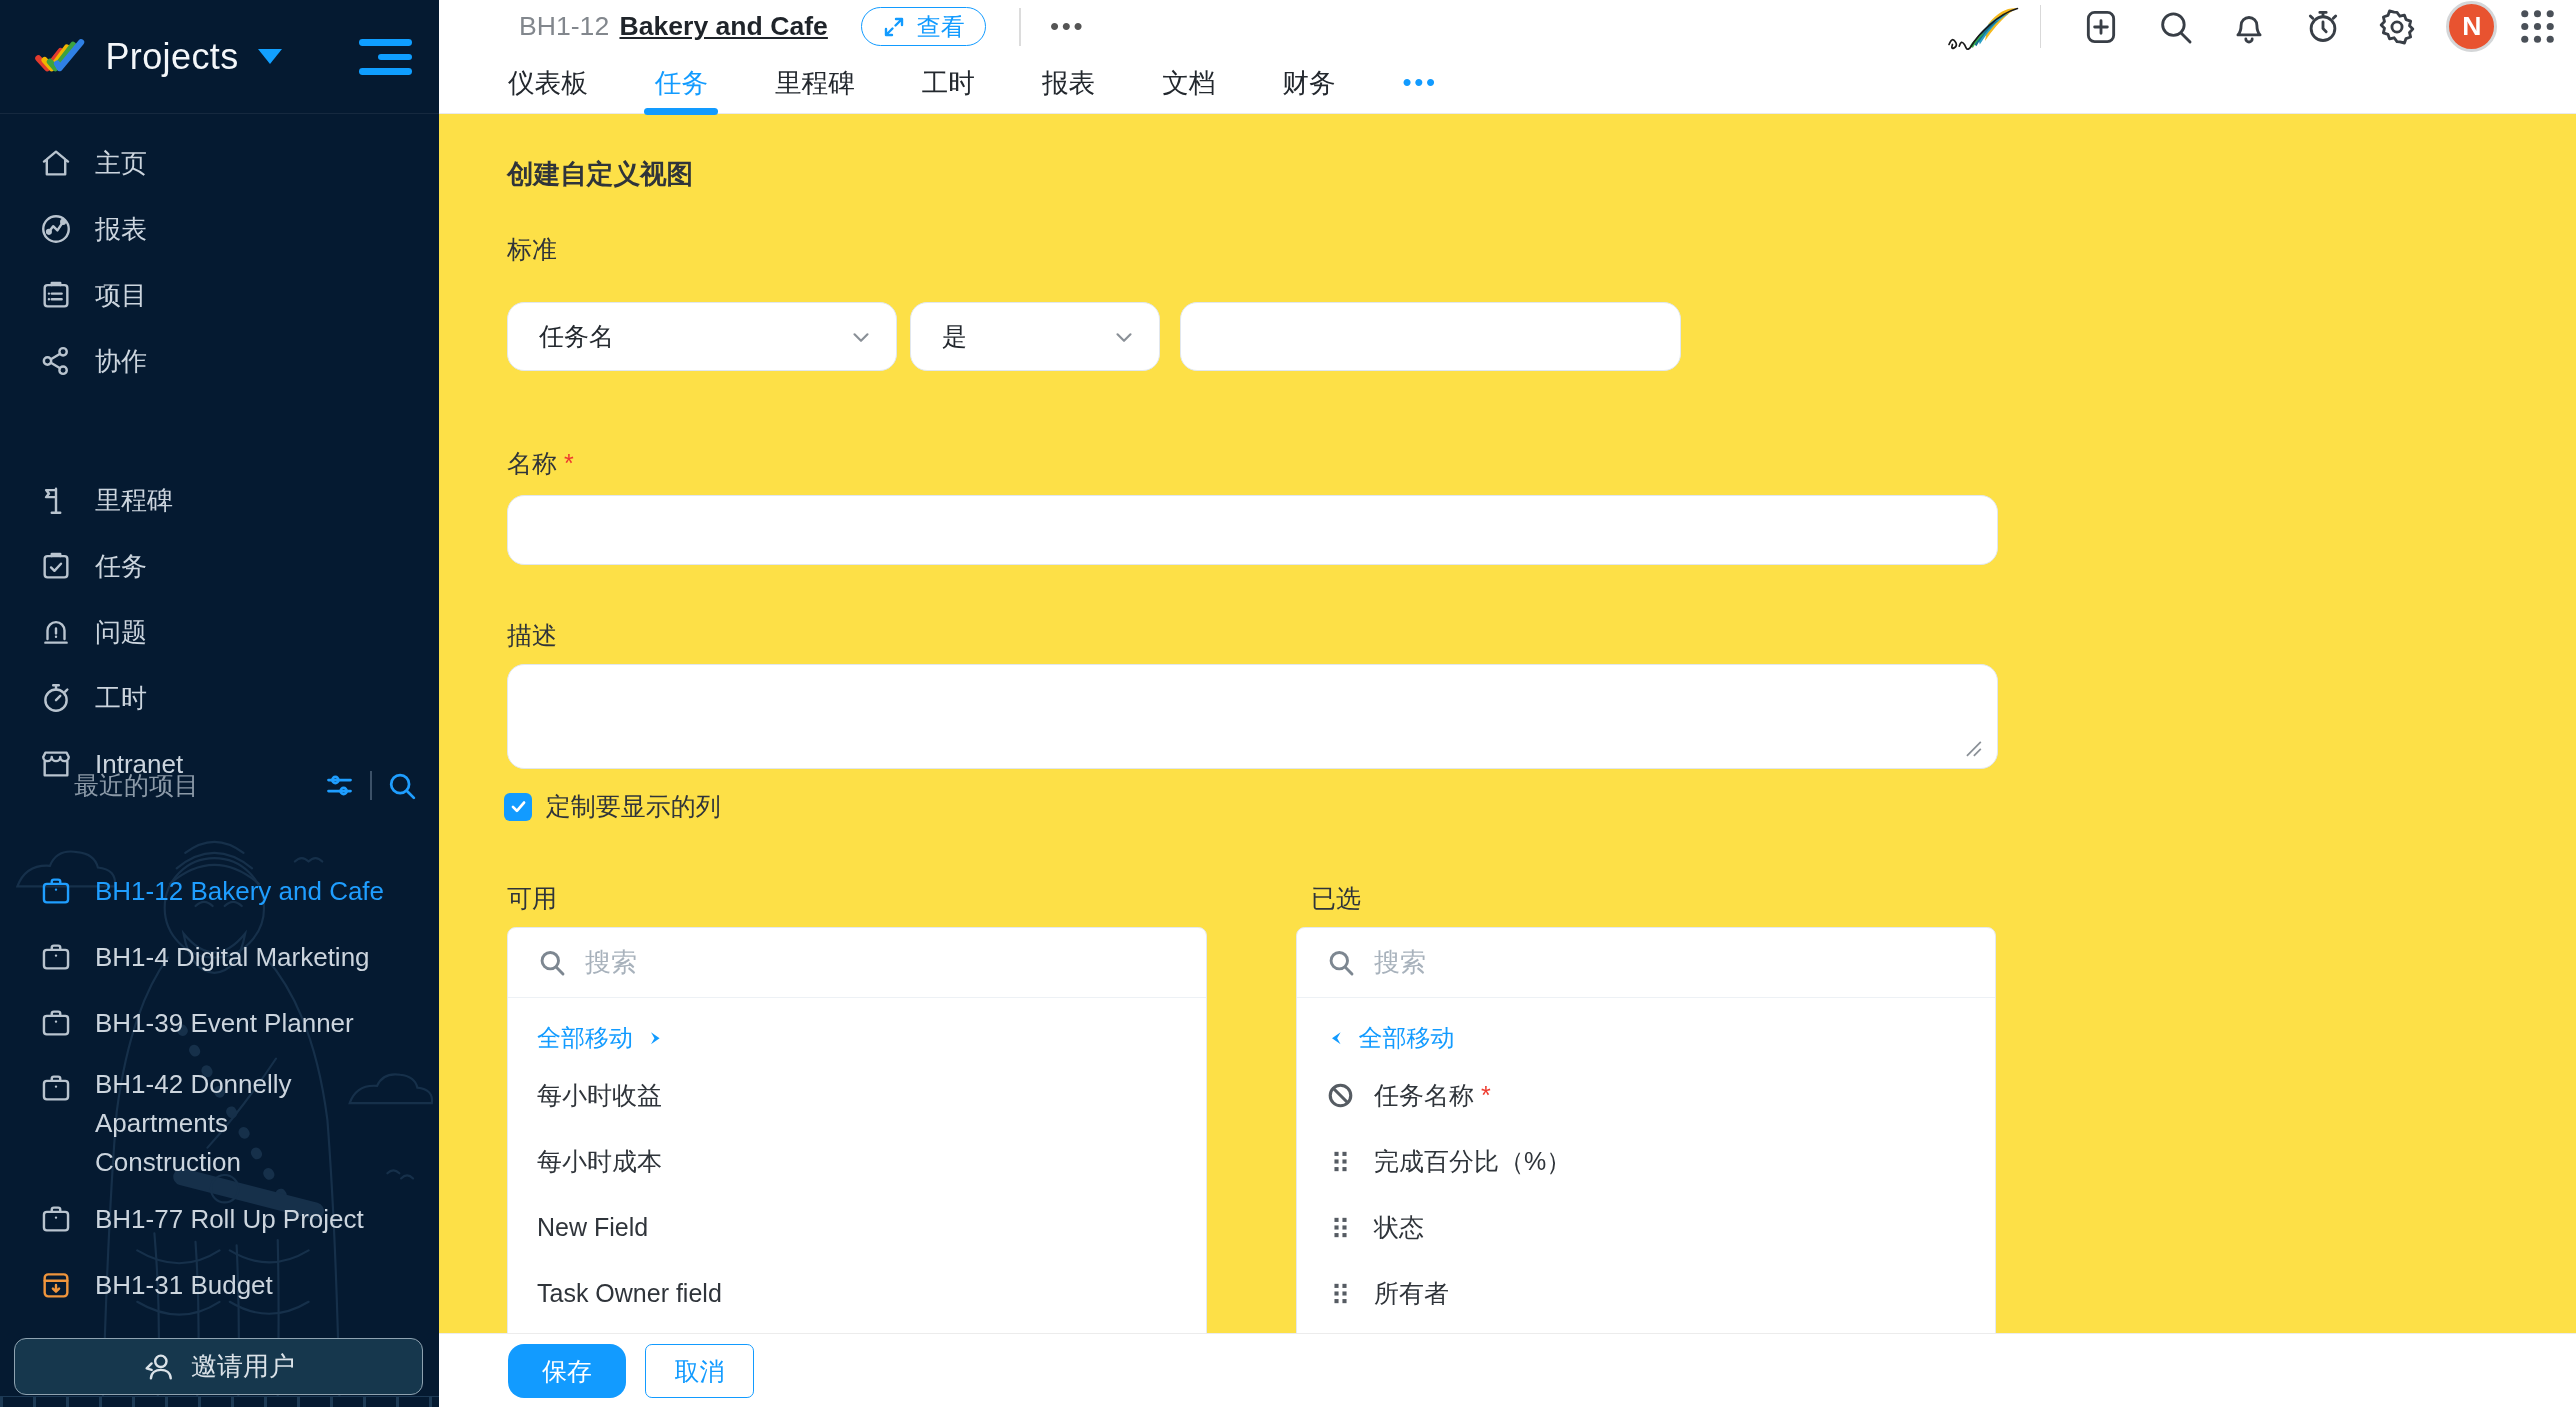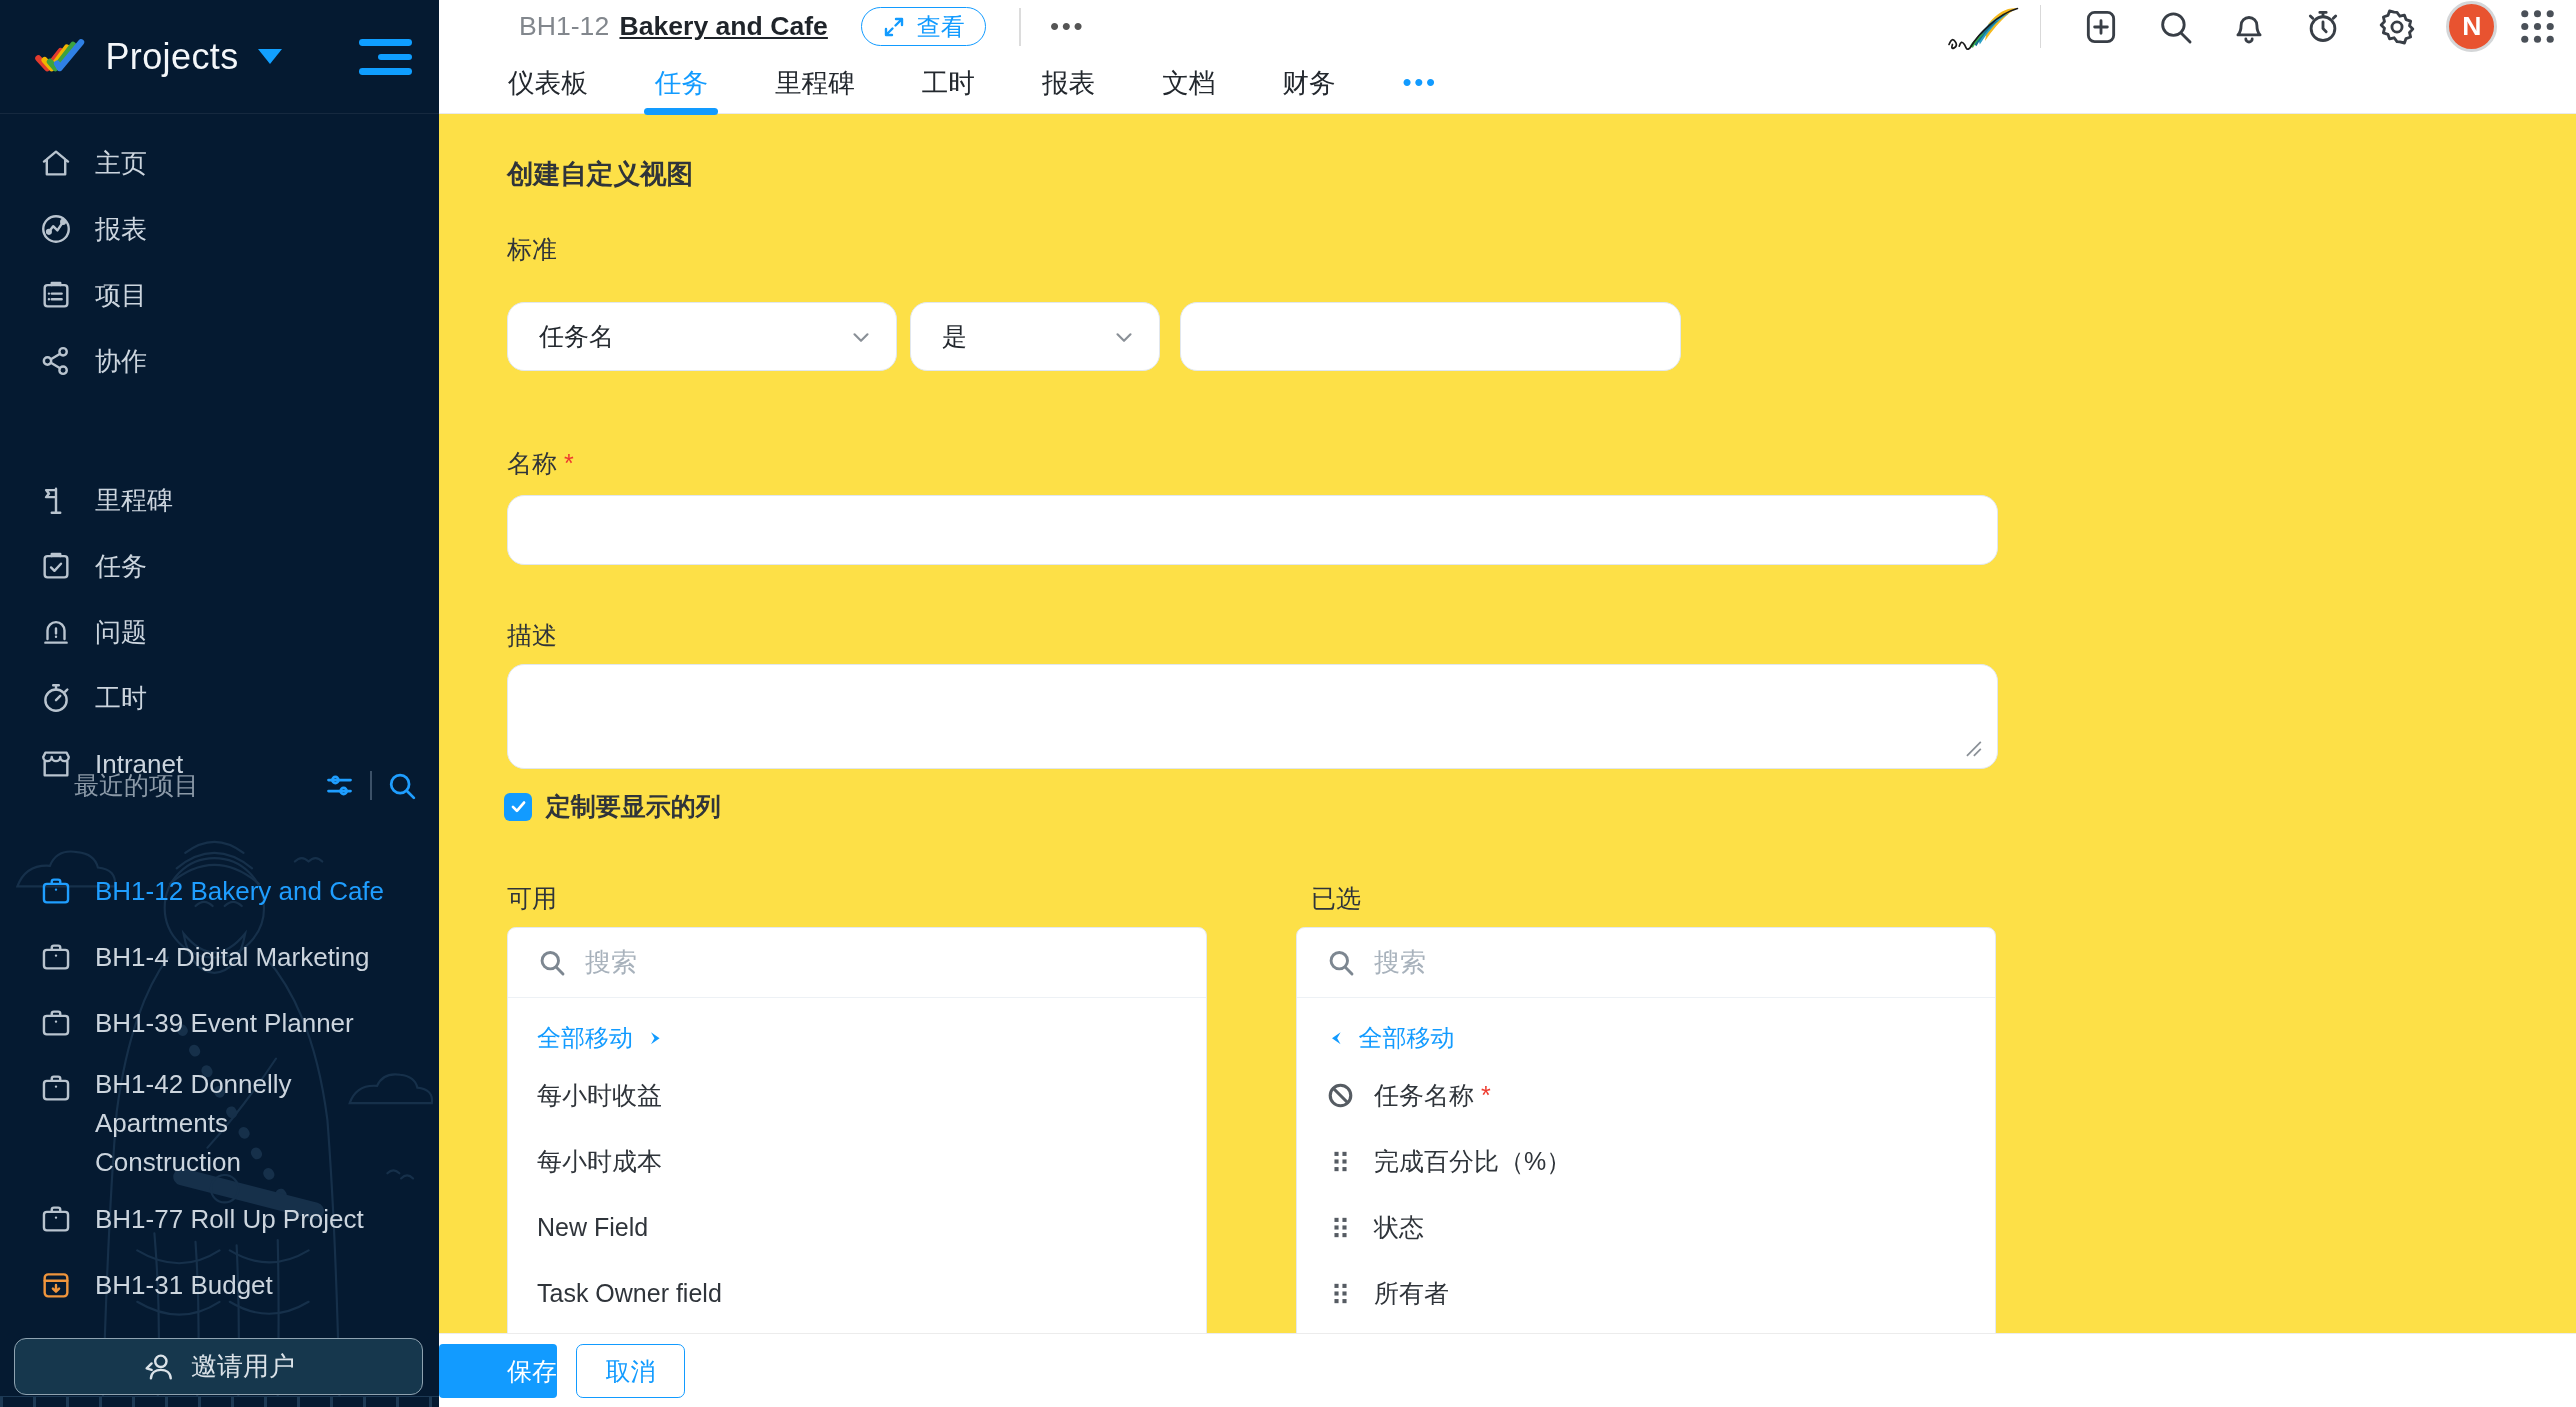--- a/index.html
+++ b/index.html
@@ -87,21 +87,21 @@
   .req { color:#ee3b2f; margin-left:6.9px; font-size:25px; }
 
   .fld { position:absolute; border:1.7px solid #e1e7ee; border-radius:17px; background:#fff; }
   .dd { display:flex; align-items:center; font-size:25px; color:#23282e; padding-left:31px; cursor:pointer; }
   .dd .chev { position:absolute; right:22px; width:26px; height:26px; }
   .dd .chev svg { width:100%; height:100%; fill:none; stroke:#8a9097; stroke-width:2; stroke-linecap:round; stroke-linejoin:round; }
   input.fld, textarea.fld { font-family:inherit; font-size:25px; color:#23282e; padding:0 26px; outline:none; }
   textarea.fld { padding-top:17px; resize:none; }
   .resize-corner { position:absolute; pointer-events:none; }
 
-  .checkbox { position:absolute; left:504px; top:790px; display:flex; align-items:center; cursor:pointer;font-weight:bold; }
+  .checkbox { position:absolute; left:504px; top:790px; display:flex; align-items:center; cursor:pointer; }
   .cb-box { width:28px; height:28px; border-radius:6px; background:#129bff; display:flex; align-items:center; justify-content:center; }
   .cb-box svg { width:19px; height:19px; fill:none; stroke:#fff; stroke-width:3.4; stroke-linecap:round; stroke-linejoin:round; }
   .cb-label { margin-left:13.7px; font-size:25px; color:#2f343a; }
 
   .listbox { position:absolute; top:927px; width:700px; height:481px; border:1.7px solid #e4e9f0; border-radius:8.6px; background:#fff; }
   .lb-avail { left:507px; }
   .lb-sel { left:1296px; }
   .lb-search { height:70px; display:flex; align-items:center; border-bottom:1.7px solid #edf1f5; }
   .lb-search svg { width:29px; height:29px; margin-left:29px; fill:none; stroke:#7d8791; stroke-width:2.4; stroke-linecap:round; }
   .lb-search input { flex:1; border:none; outline:none; font-family:inherit; font-size:26px; color:#23282e; margin:0 20.6px 0 19px; }
@@ -113,21 +113,21 @@
   .lb-item .hicon2 { width:29px; height:29px; margin-right:19px; flex:none; }
   .lb-item .hicon2 svg { width:100%; height:100%; }
   .prohibit svg { fill:none; stroke:#565c63; stroke-width:2.6; stroke-linecap:round; }
   .draghandle svg { fill:#565c63; }
 
   ::placeholder { color:#a8b2bc; }
 
   
   .bottom-bar { position:absolute; left:439px; top:1333px; width:2137px; height:75px; background:#fff; border-top:1.7px solid #ececec; z-index:6;
     display:flex; align-items:center; }
-  .btn-save { width:118px; height:54px; border:none; border-radius:4px; background:#129bff; color:#fff; font-size:25px; font-family:inherit; cursor:pointer;text-align:right; }
+  .btn-save { margin-left:69px; width:118px; height:54px; border:none; border-radius:16px; background:#129bff; color:#fff; font-size:25px; font-family:inherit; cursor:pointer; }
   .btn-cancel { margin-left:19px; width:109px; height:54px; border:1.7px solid #129bff; border-radius:6.9px; background:#fff; color:#129bff; font-size:25px; font-family:inherit; cursor:pointer; }
 </style>
 </head>
 <body>
 
 <div class="app">
 
   <aside class="sidebar">
 
     <svg class="sb-illustration" viewBox="0 0 512 690">

